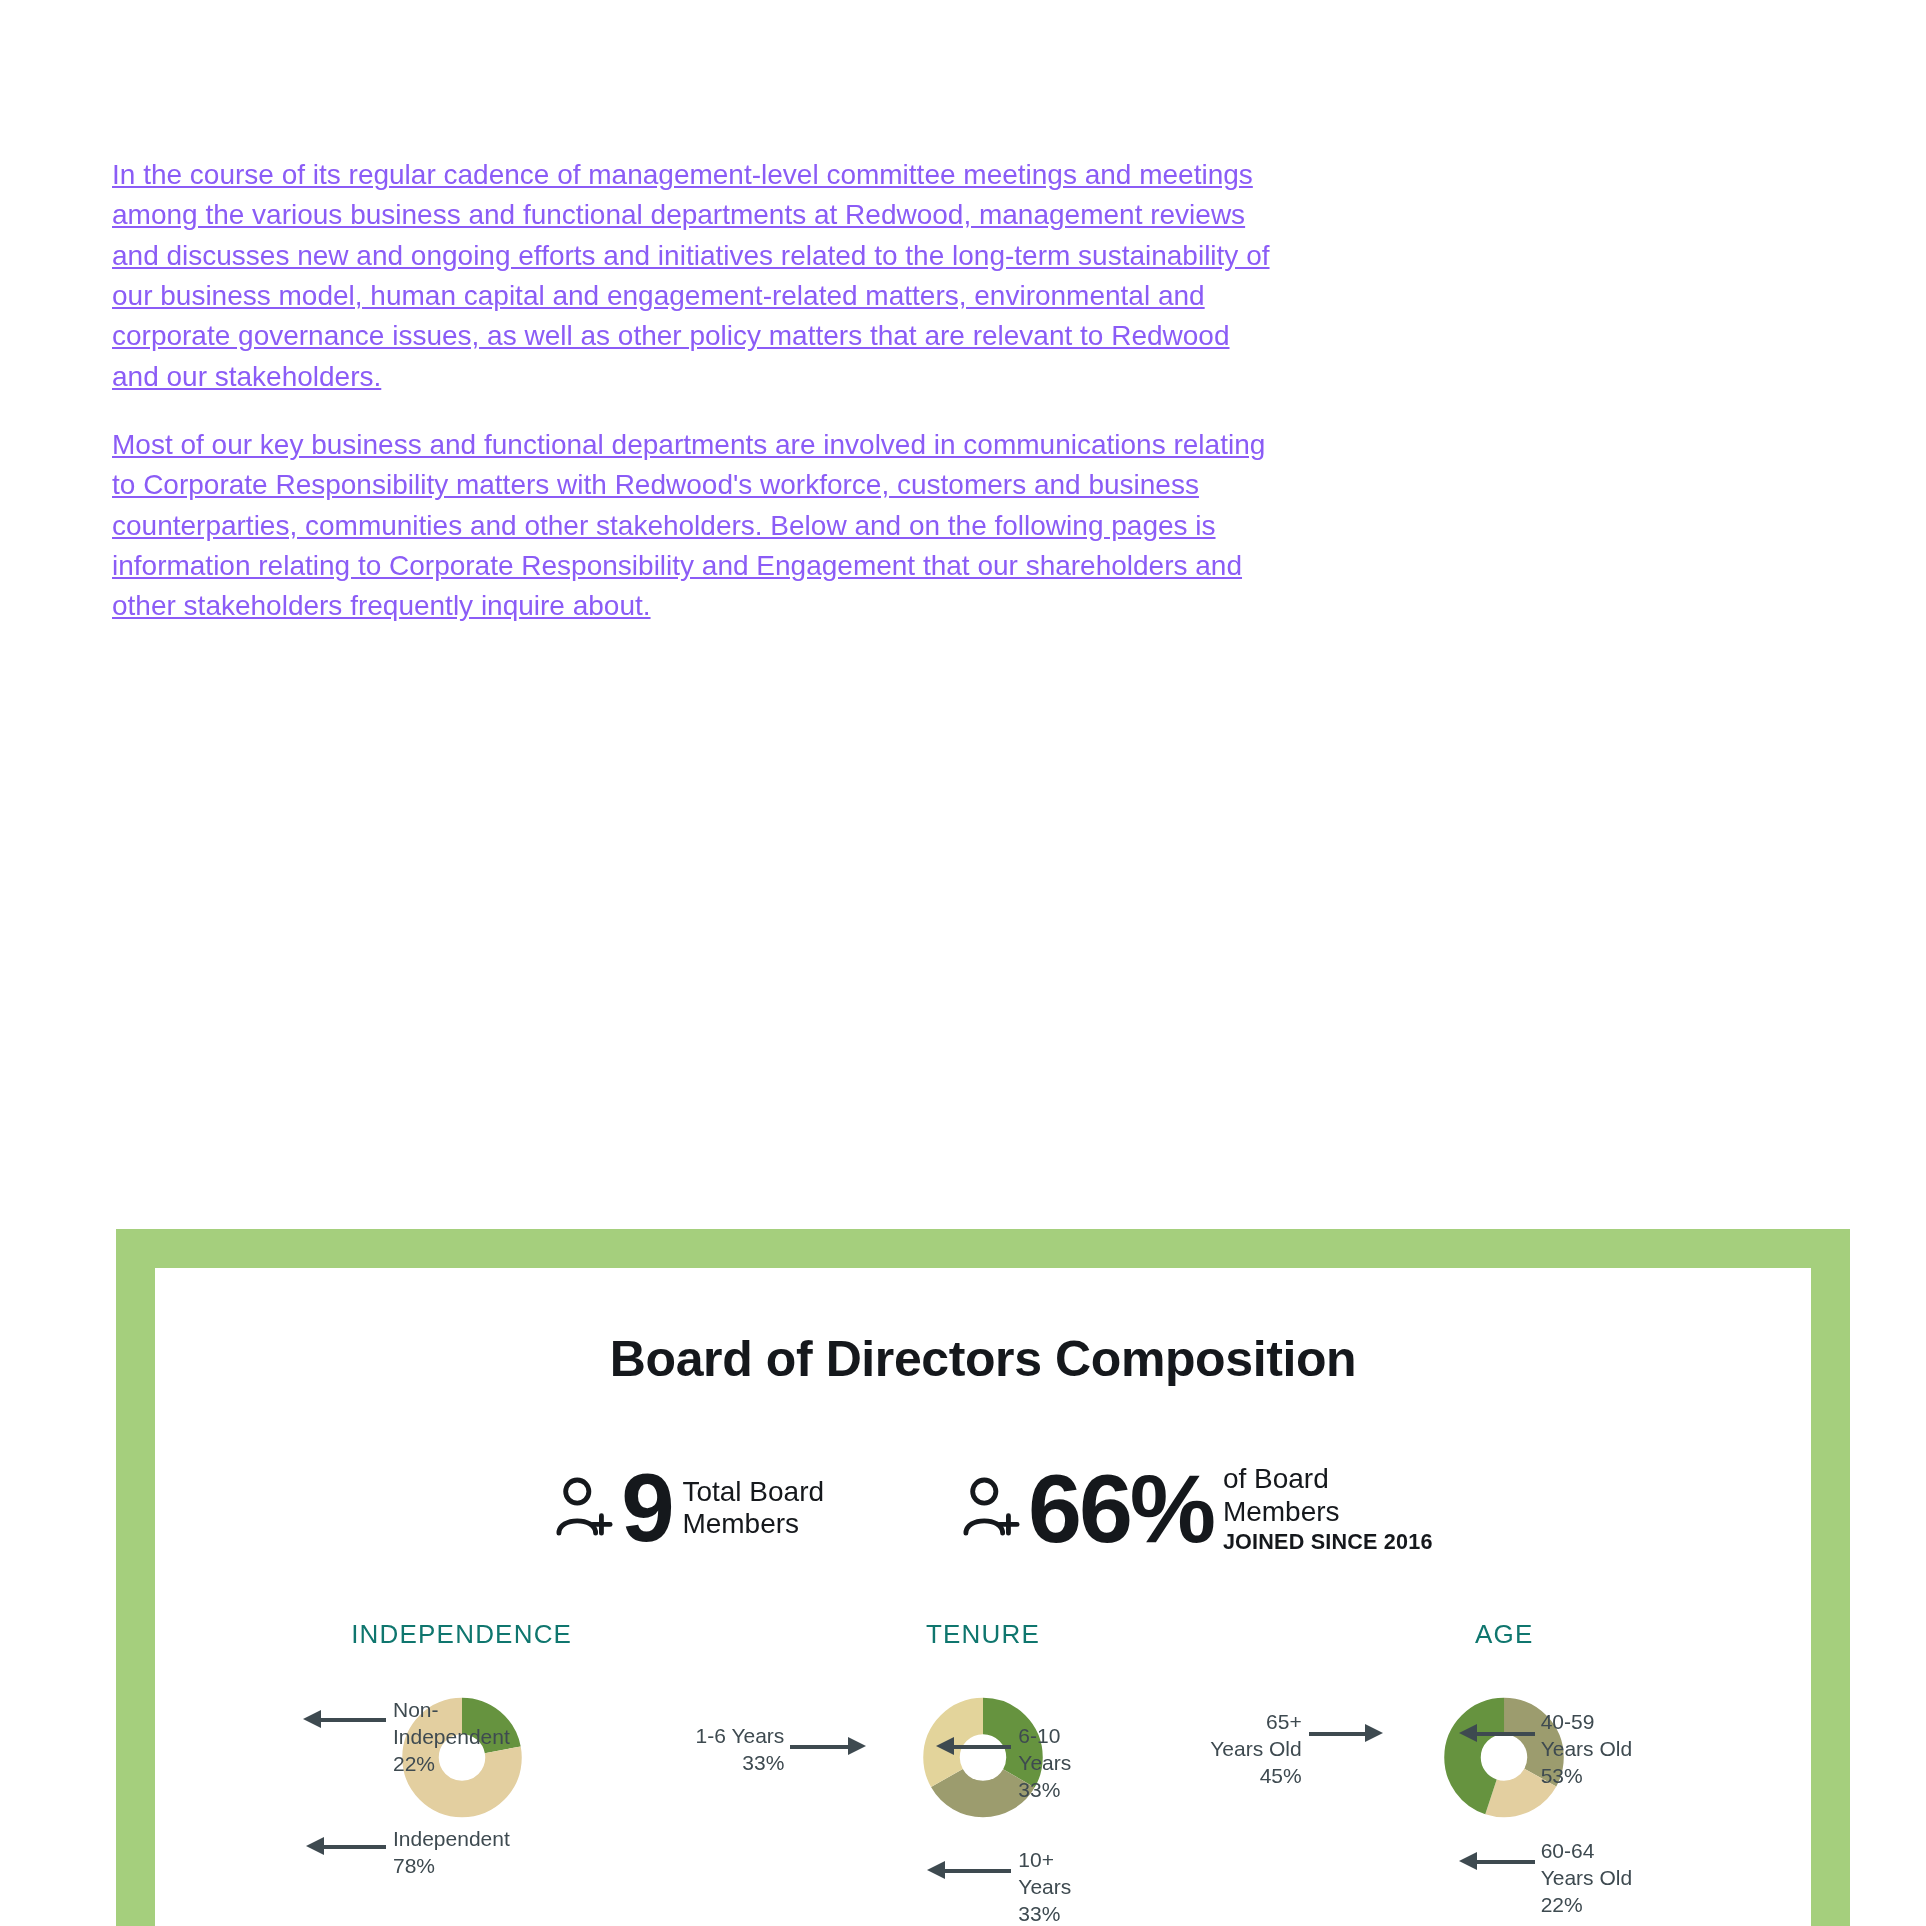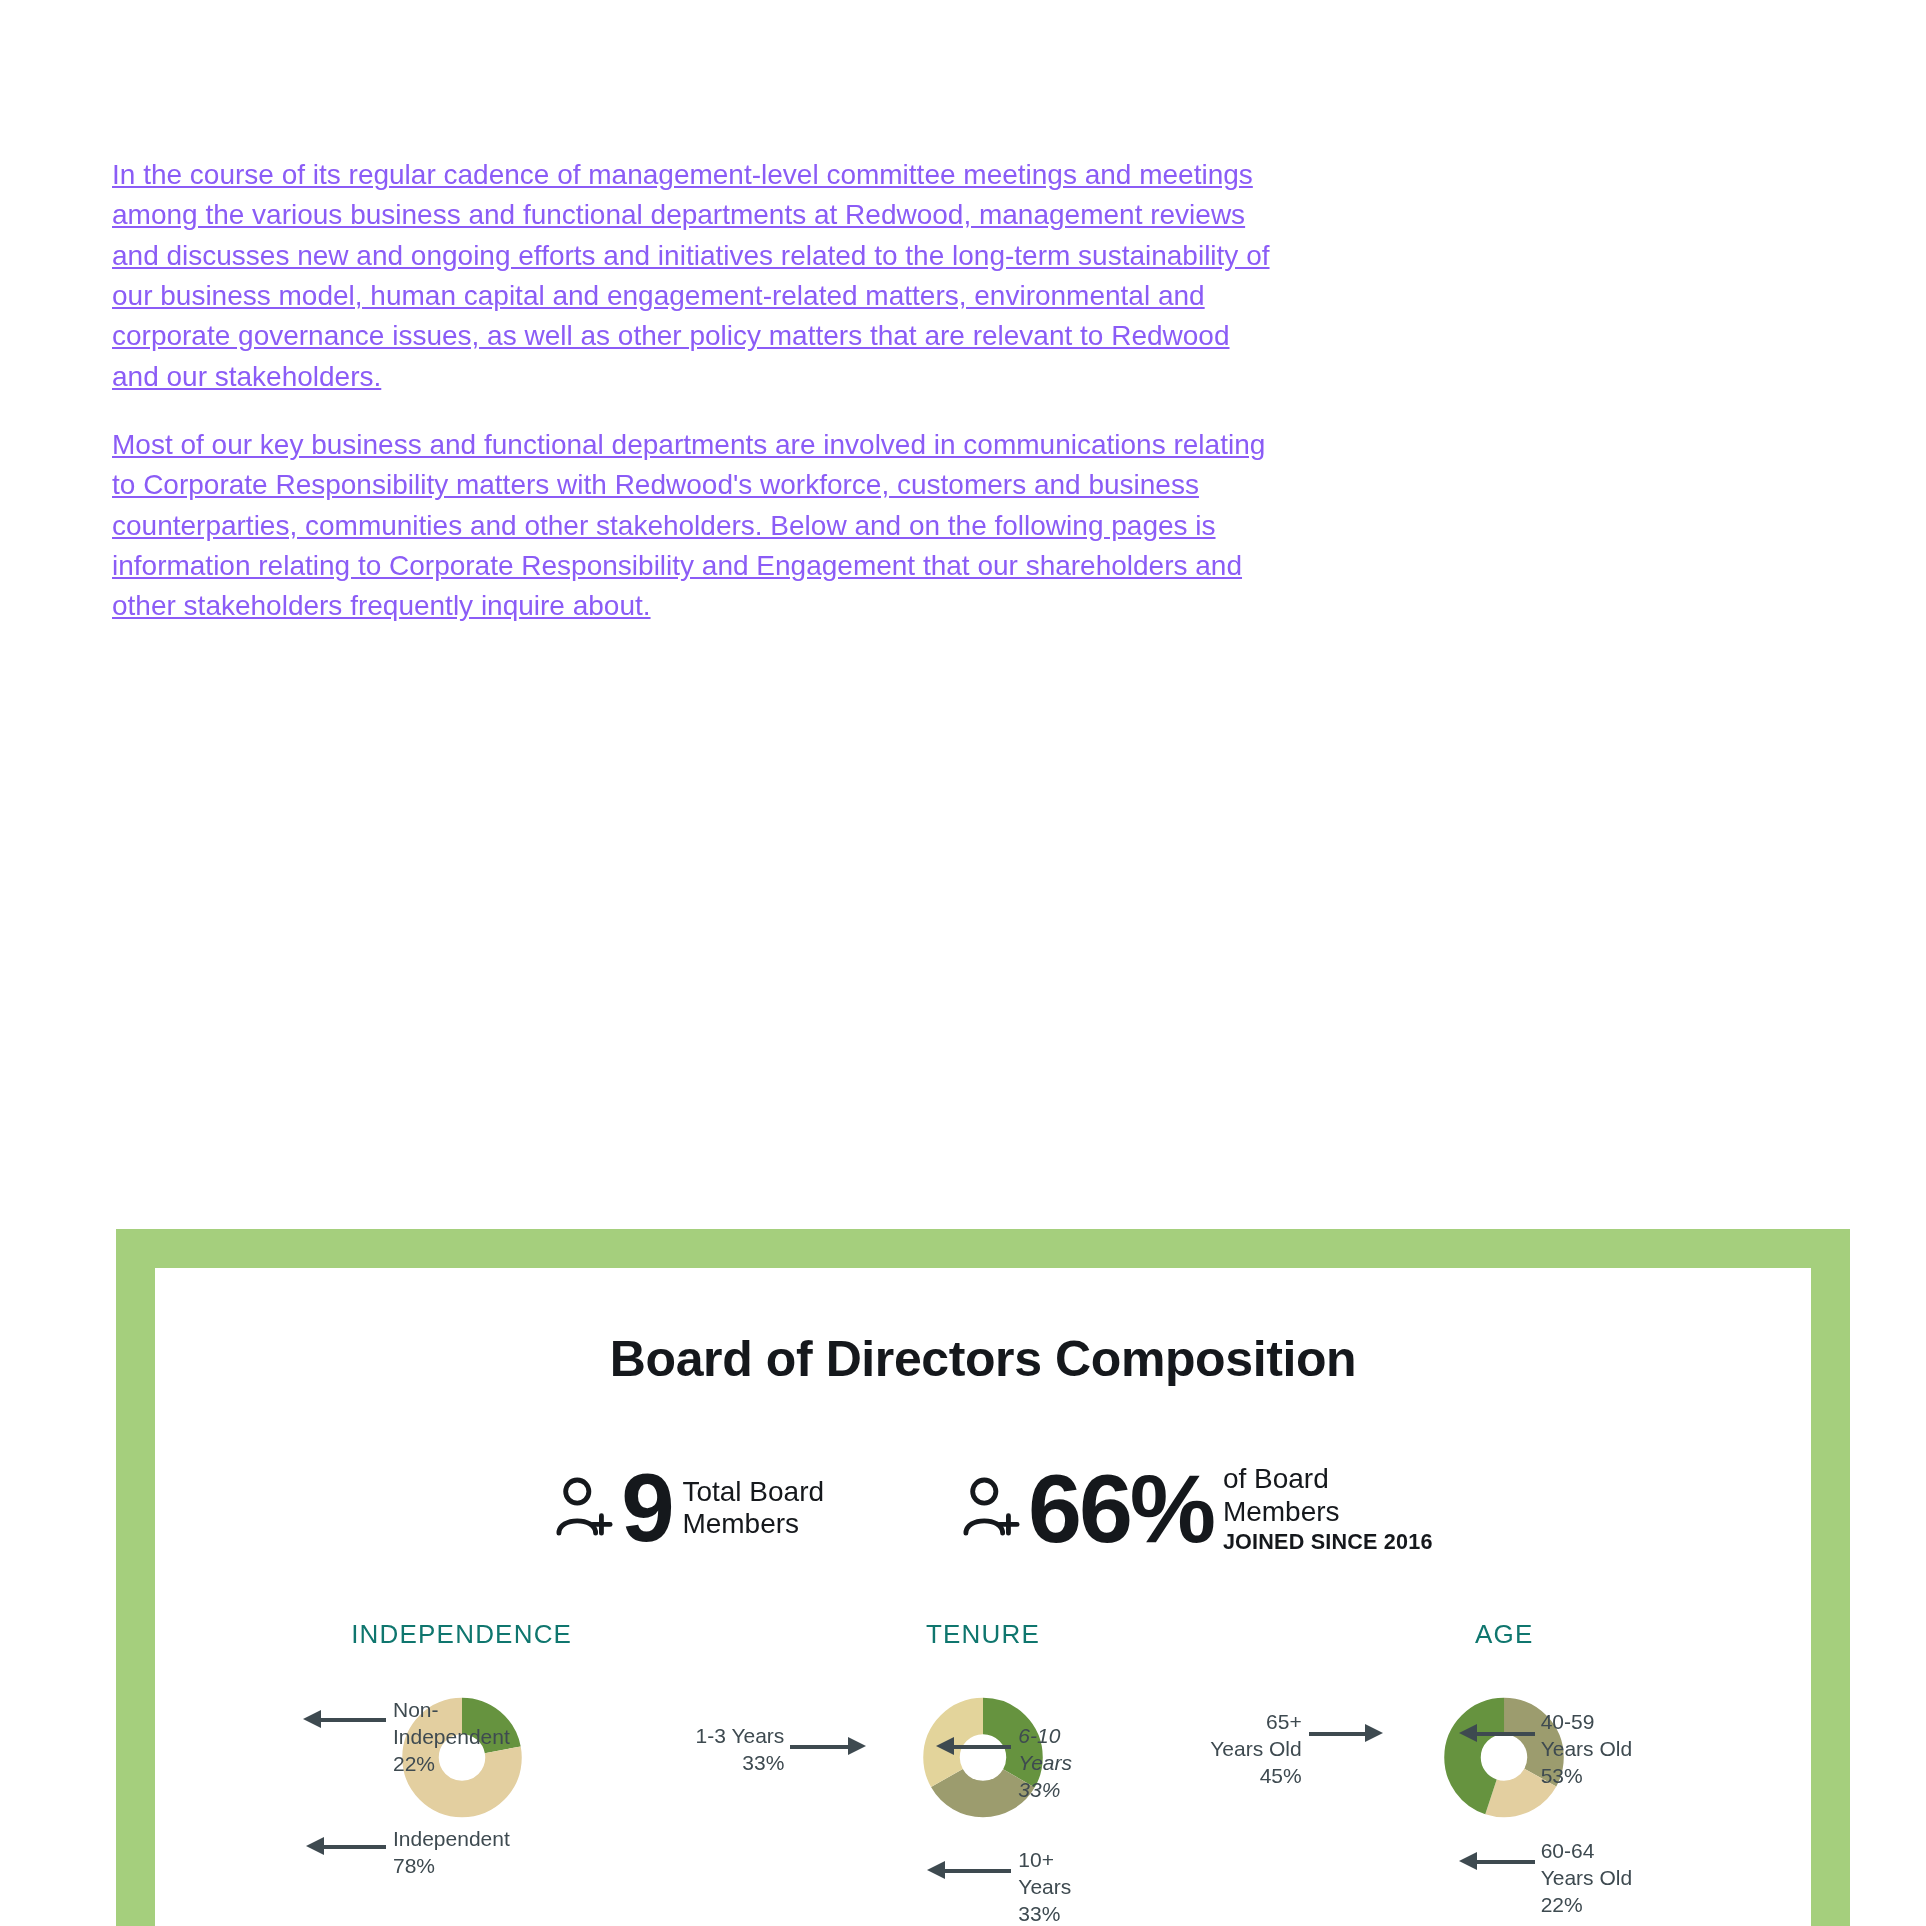--- a/index.html
+++ b/index.html
@@ -193,24 +193,24 @@
 
         <div class="donut-col">
           <div class="donut-heading">TENURE</div>
           <div class="donut-wrap">
             <svg class="donut" width="166" height="169" viewBox="0 0 100 100" style="top:0">
               <circle r="25" cx="50" cy="50" fill="transparent" stroke="#66933f" stroke-width="22" stroke-dasharray="52.36 104.72" stroke-dashoffset="0" transform="rotate(-90 50 50)"></circle>
               <circle r="25" cx="50" cy="50" fill="transparent" stroke="#9c9c6e" stroke-width="22" stroke-dasharray="52.36 104.72" stroke-dashoffset="-52.36" transform="rotate(-90 50 50)"></circle>
               <circle r="25" cx="50" cy="50" fill="transparent" stroke="#e3d49b" stroke-width="22" stroke-dasharray="52.36 104.72" stroke-dashoffset="-104.72" transform="rotate(-90 50 50)"></circle>
             </svg>
             <div class="arrow right" style="left:68px; top:72px; width:58px;"></div>
-            <div class="lbl l" style="left:-50px; top:50px; width:112px; white-space:pre-line;">1-3 Years
+            <div class="lbl l" style="left:-50px; top:50px; width:112px; white-space:pre-line;">1-6 Years
 33%</div>
             <div class="arrow left" style="left:231px; top:72px; width:58px;"></div>
-            <div class="lbl r" style="left:296px; top:50px; width:96px; white-space:pre-line;font-style:italic;">6-10
+            <div class="lbl r" style="left:296px; top:50px; width:96px; white-space:pre-line;">6-10
 Years
 33%</div>
             <div class="arrow left" style="left:222px; top:196px; width:67px;"></div>
             <div class="lbl r" style="left:296px; top:174px; width:96px; white-space:pre-line;">10+
 Years
 33%</div>
           </div>
         </div>
 
         <div class="donut-col">

